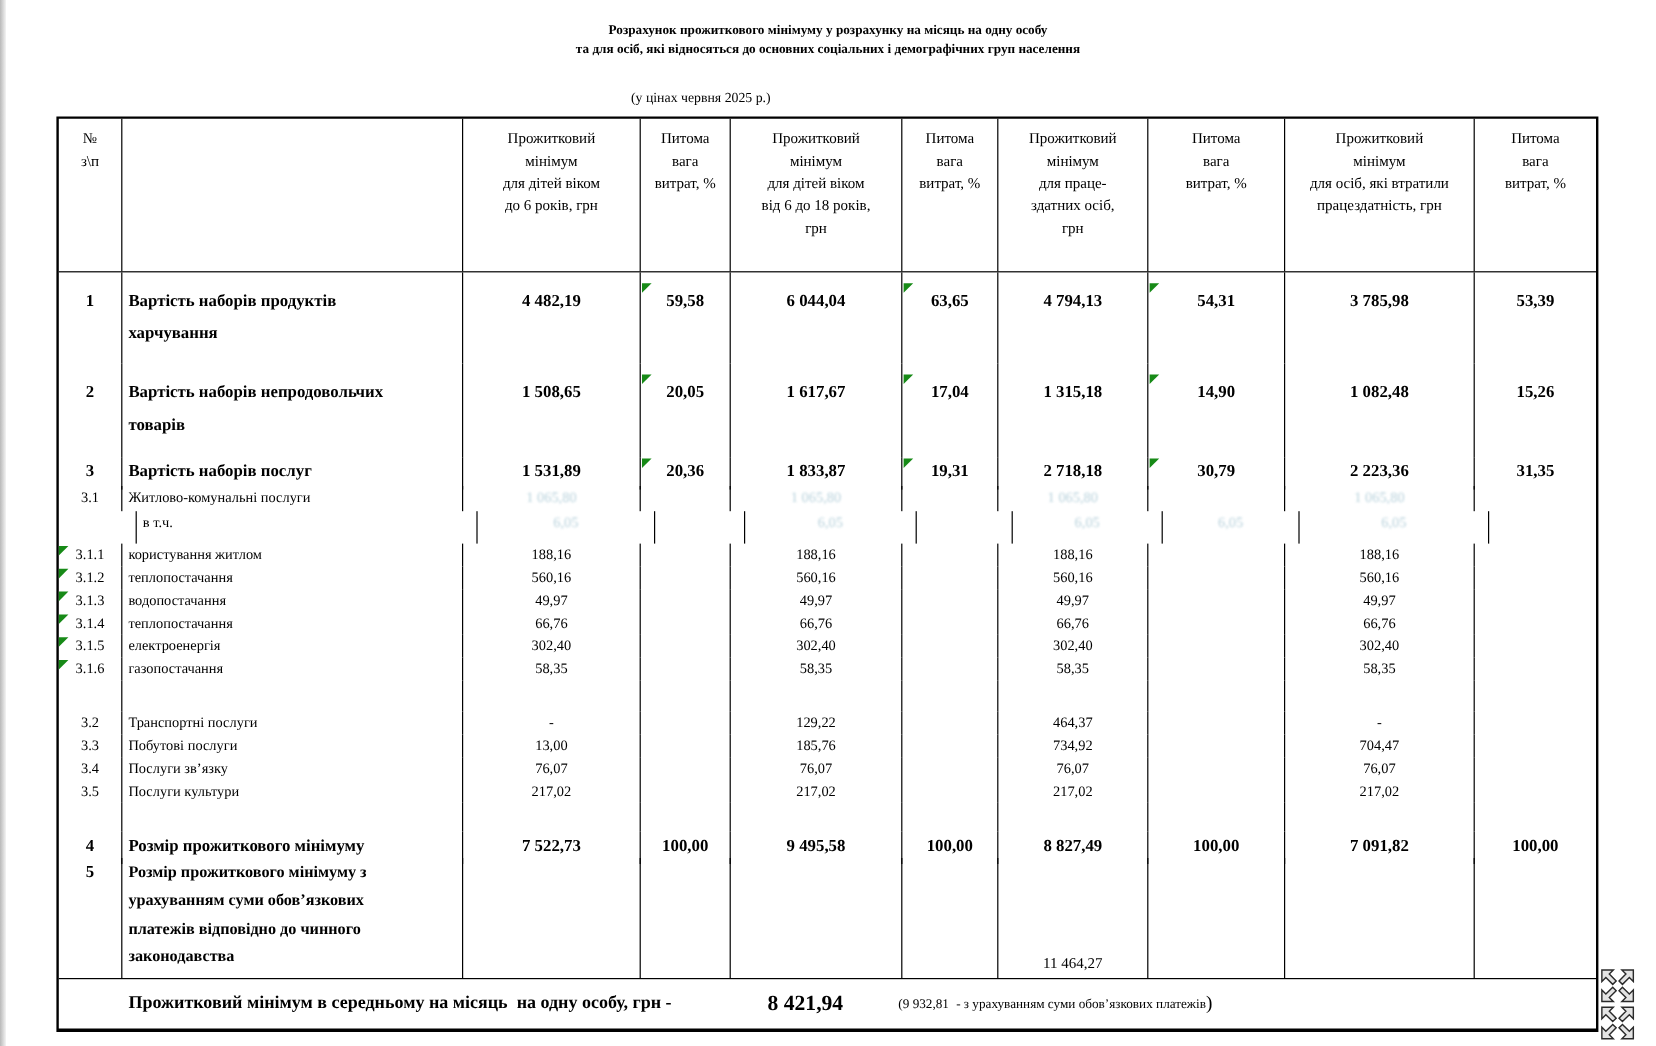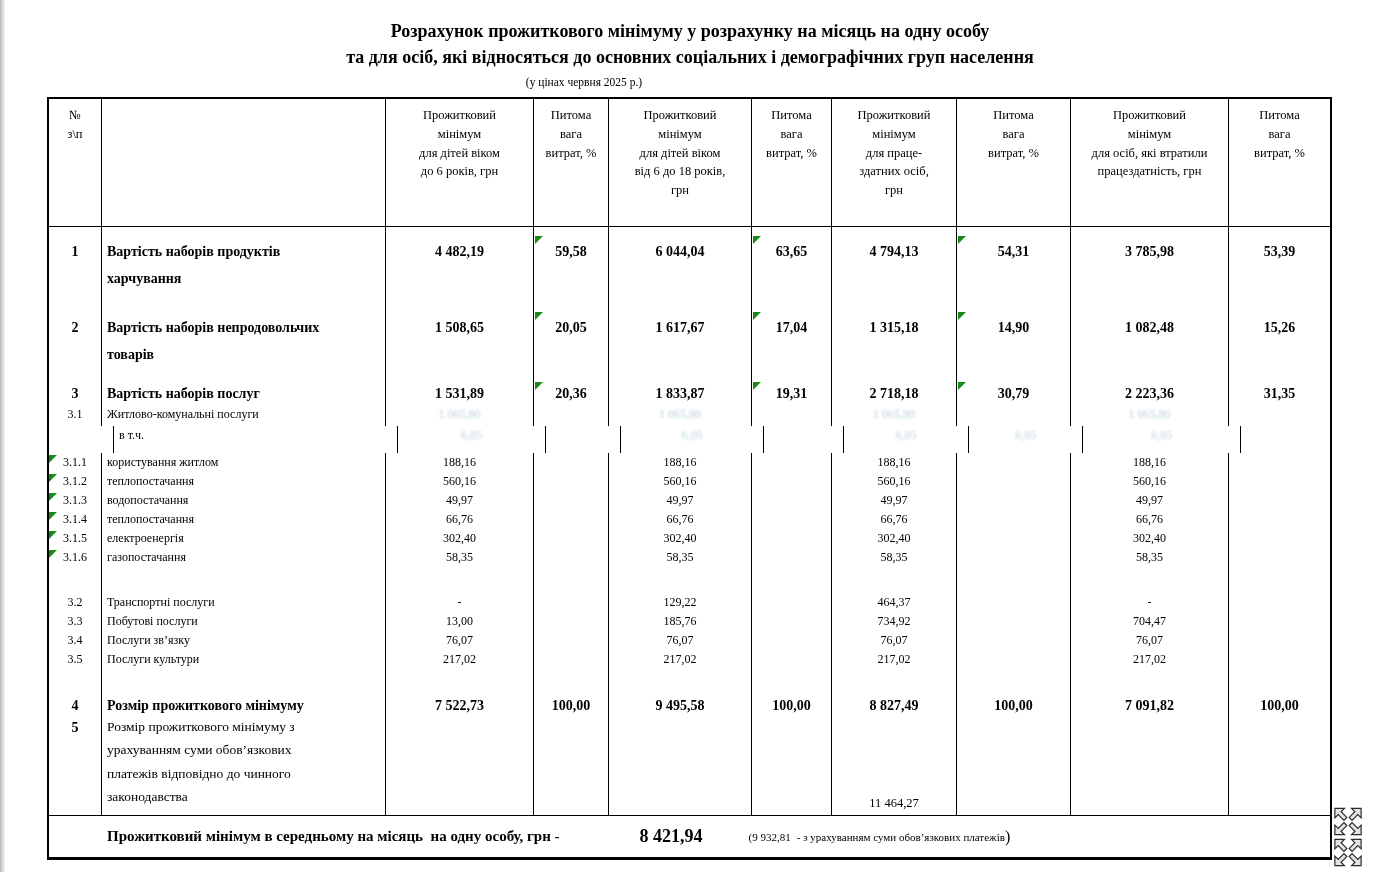--- a/index.html
+++ b/index.html
@@ -2,21 +2,21 @@
 <html><head>
 <meta charset="utf-8">
 <style>
   * { margin:0; padding:0; box-sizing:border-box; }
   body { font-family:"Liberation Serif","DejaVu Serif",serif; background:#fff; }
   .page { position:relative; width:1380px; height:872px; background:#ffffff; overflow:hidden; }
   .edge-strip { position:absolute; left:0; top:0; width:5px; height:100%;
     background:linear-gradient(90deg,#b9b9b9 0,#dcdcdc 60%,#f4f4f4 100%); }
 
   .title { position:absolute; left:0; top:18px; width:1380px; text-align:center;
-    font-weight:bold; font-size:18px; line-height:1.45; color:#000; }
+    font-weight:bold; font-size:11px; line-height:1.45; color:#000; }
   .subtitle { position:absolute; left:0; top:76px; width:1144px; text-align:center;
     font-size:11.5px; color:#000;padding-left:24px; }
 
   .tbl { position:absolute; left:47px; top:97px; width:1285px;
     border:2px solid #000; border-bottom-width:3px; background:#fff; }
   .tr { display:grid; grid-template-columns:53px 284px 148px 75px 143px 80px 125px 114px 158px 101px; }
   .c { position:relative; border-right:1px solid #000; display:flex;
     align-items:flex-start; justify-content:center; overflow:visible; }
   .c:last-child { border-right:none; }
   .nm { justify-content:flex-start; padding-left:5px; }
@@ -28,21 +28,21 @@
   .b { font-weight:bold; }
   .rh-r0 { height:76px; } .rh-r0 .c { padding-top:12px; }
   .rh-r1 { height:78px; } .rh-r1 .c { padding-top:12px; }
   .rh-r2 { height:24px; } .rh-r3 { height:21px; } .rh-r4 { height:27px;margin-left:12px; }
   .rh-sub { height:19px; }
   .rh-blank { height:26px; } .rh-gap { height:24px; }
   .rh-r16 { height:22px; } .rh-r17 { height:100px; }
 
   .big { font-size:14px; line-height:1.9; }
   .sm  { font-size:12px; line-height:1.55; }
-  .r17-nm { font-size:13.5px; line-height:1.74; font-weight:normal; }
+  .r17-nm { font-size:13.5px; line-height:1.74; font-weight:bold; }
   .bottom-val { align-items:flex-end; padding-bottom:4px; font-size:12.5px; }
 
   .mk { position:absolute; width:0; height:0;
     border-top:8px solid #178a17; border-right:8px solid transparent; }
   .mk-cell { top:9px; left:1px; }
   .mk-cell-top { top:1px; left:1px; }
   .mk-left { top:2px; left:0; }
 
   .ghost { color:#a9c8d4; opacity:.8; filter:blur(1.1px); font-size:12px; line-height:1.55; }
 

